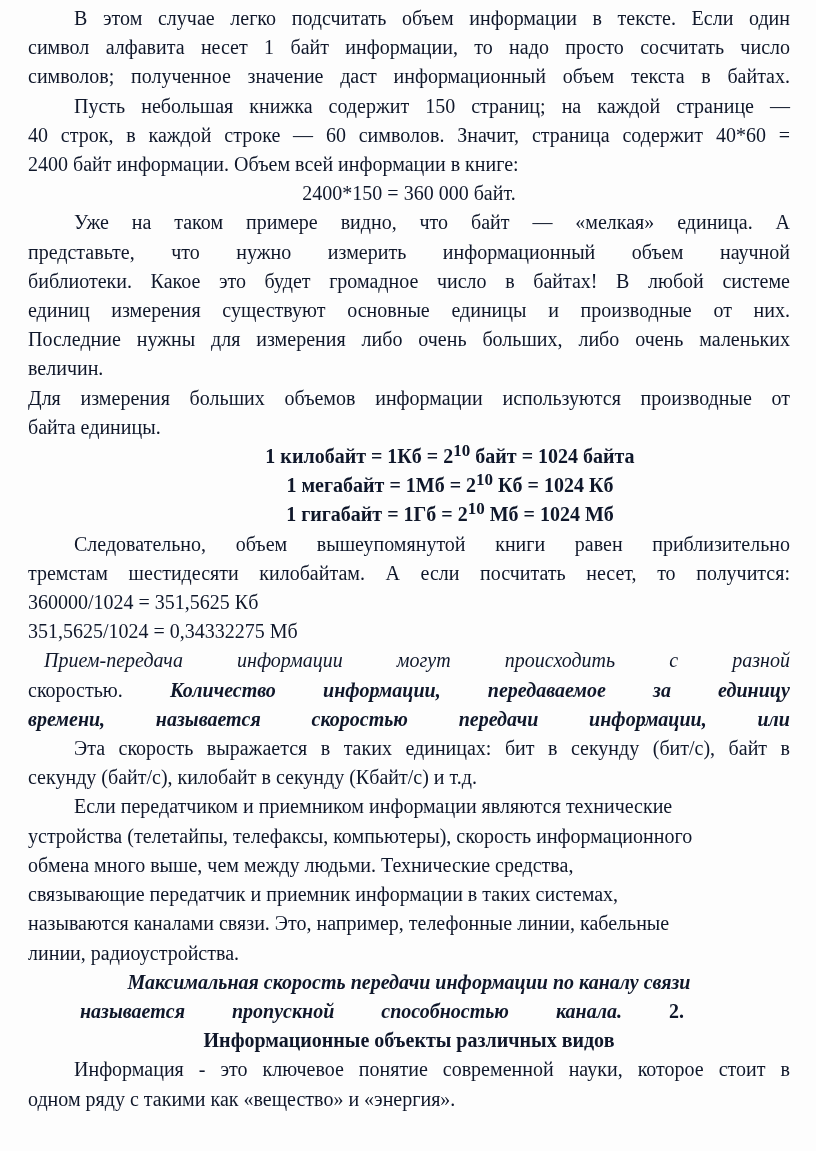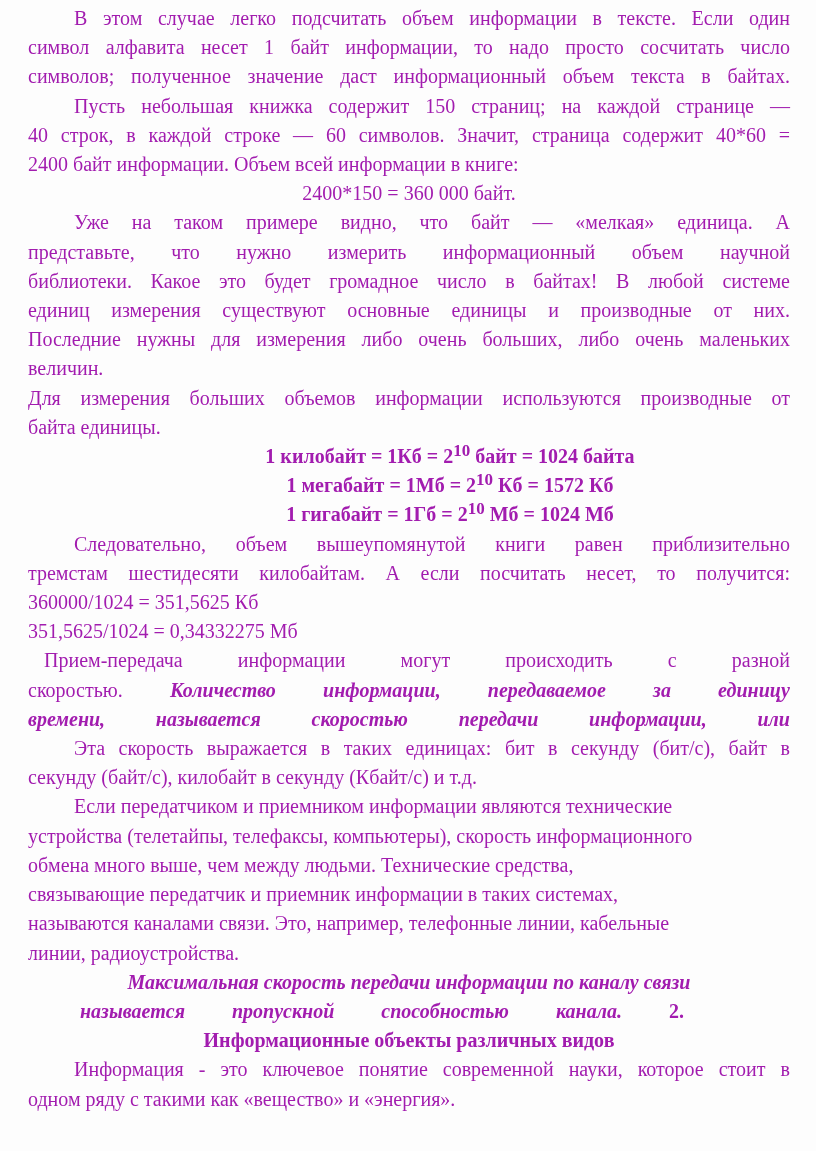--- a/index.html
+++ b/index.html
@@ -8,21 +8,21 @@
     background:#fdfdfd;
     overflow:hidden;
   }
   .page{
     box-sizing:border-box;
     width:816px;height:1151px;
     padding:4px 26px 0 28px;
     font-family:"Liberation Serif","DejaVu Serif",serif;
     font-size:20px;
     line-height:29.2px;
-    color:#a21caf;
+    color:#0f172a;
   }
   .block{margin:0;}
   .line{min-height:29.2px;}
   
   .line.j{text-align:justify;text-align-last:justify;}
   .line.l{text-align:left;}
   .line.c{text-align:center;}
   
   .line.units{text-align:center;padding-left:82px;}
   
@@ -65,37 +65,37 @@
       <div class="line l"><span class="">величин.</span></div>
     </div>
     <div class="block">
       <div class="line j"><span class="">Для измерения больших объемов информации используются производные от</span></div>
       <div class="line l"><span class="">байта единицы.</span></div>
     </div>
     <div class="block">
       <div class="line units"><span class="run-b ">1 килобайт = 1Кб = 2</span><sup class="run-b ">10</sup><span class="run-b "> байт = 1024 байта</span></div>
     </div>
     <div class="block">
-      <div class="line units"><span class="run-b ">1 мегабайт = 1Мб = 2</span><sup class="run-b ">10</sup><span class="run-b "> Кб = 1572 Кб</span></div>
+      <div class="line units"><span class="run-b ">1 мегабайт = 1Мб = 2</span><sup class="run-b ">10</sup><span class="run-b "> Кб = 1024 Кб</span></div>
     </div>
     <div class="block">
       <div class="line units"><span class="run-b ">1 гигабайт = 1Гб = 2</span><sup class="run-b ">10</sup><span class="run-b "> Мб = 1024 Мб</span></div>
     </div>
     <div class="block">
       <div class="line j" style="text-indent: 46px;"><span class="">Следовательно, объем вышеупомянутой книги равен приблизительно</span></div>
       <div class="line j"><span class="">тремстам шестидесяти килобайтам. А если посчитать несет, то получится:</span></div>
     </div>
     <div class="block">
       <div class="line l"><span class="">360000/1024 = 351,5625 Кб</span></div>
     </div>
     <div class="block">
       <div class="line l"><span class="">351,5625/1024 = 0,34332275 Мб</span></div>
     </div>
     <div class="block">
-      <div class="line j" style="text-indent: 16px;"><span class="">Прием-передача информации могут происходить с разной</span></div>
+      <div class="line j" style="text-indent: 16px; font-style: italic;"><span class="">Прием-передача информации могут происходить с разной</span></div>
       <div class="line j"><span class="">скоростью. </span><span class="run-b run-i">Количество информации, передаваемое за единицу</span></div>
       <div class="line j"><span class="run-b run-i">времени, называется скоростью передачи информации, или</span></div>
     </div>
     <div class="block">
       <div class="line j" style="text-indent: 46px;"><span class="">Эта скорость выражается в таких единицах: бит в секунду (бит/с), байт в</span></div>
       <div class="line l"><span class="">секунду (байт/с), килобайт в секунду (Кбайт/с) и т.д.</span></div>
     </div>
     <div class="block">
       <div class="line l" style="text-indent: 46px;"><span class="">Если передатчиком и приемником информации являются технические</span></div>
       <div class="line l"><span class="">устройства (телетайпы, телефаксы, компьютеры), скорость информационного</span></div>

